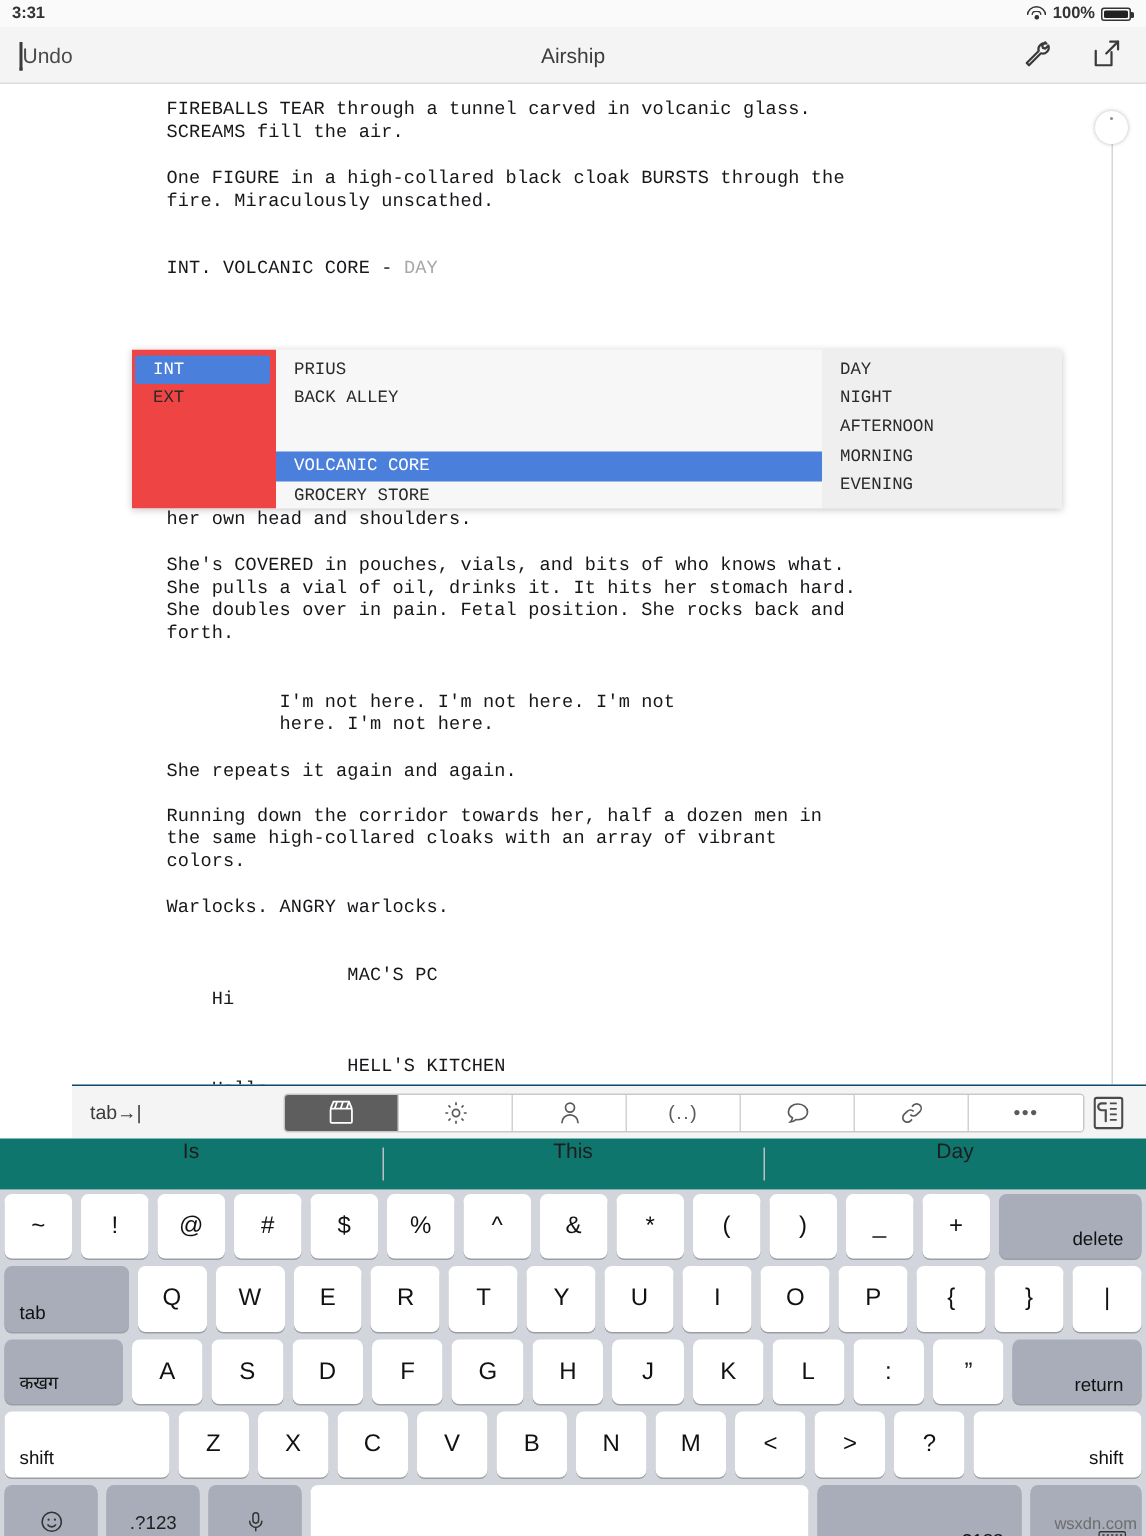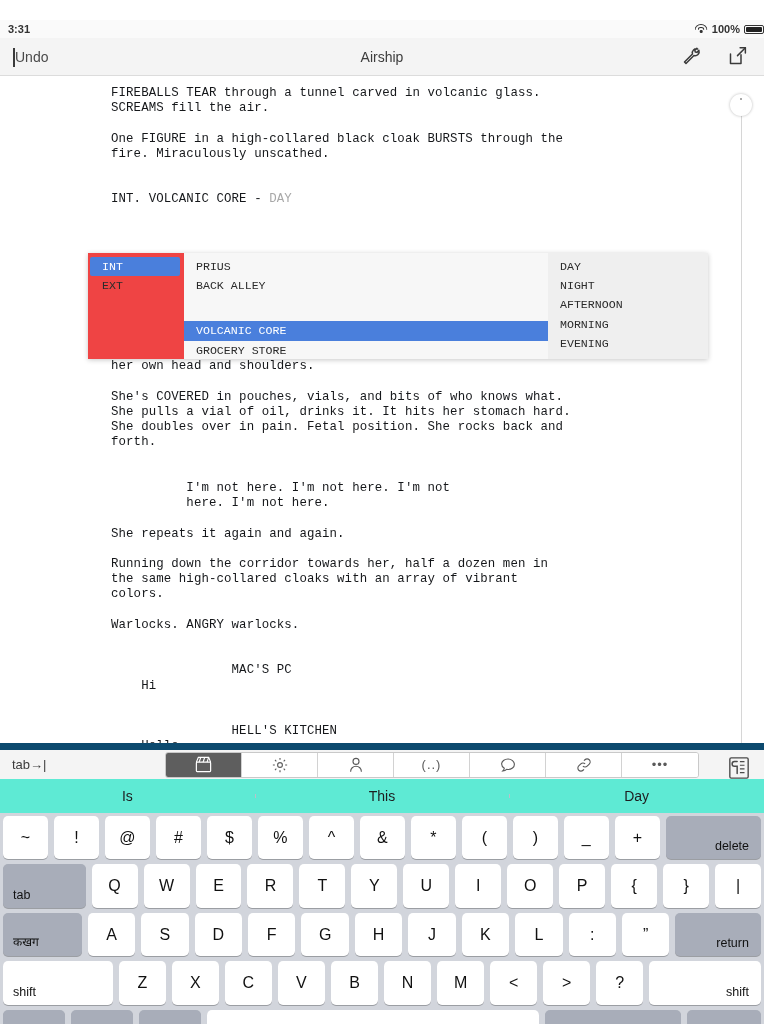--- a/index.html
+++ b/index.html
@@ -8,22 +8,22 @@
     font-family: "Liberation Sans", sans-serif;
     background:#ffffff;
     -webkit-font-smoothing:antialiased;
   }
   .screen { position:relative; width:764px; height:1024px; background:#fff; }
 
   
   .statusbar {
     height:18px; background:#fafafa;
     display:flex; align-items:center; justify-content:space-between;
-    padding:0 0 0 8px;
-    font-size:11px; color:#333; font-weight:600;margin-top:20px;
+    padding:0 10px 0 8px;
+    font-size:11px; color:#333; font-weight:600;
   }
   .sb-right { display:flex; align-items:center; gap:4px; font-size:11px; }
   .wifi-ico { display:inline-block; width:13px; height:10px; position:relative; }
   .wifi-ico i {
     position:absolute; border:1.4px solid #333; border-bottom:none;
     border-radius:50% 50% 0 0 / 100% 100% 0 0; left:50%; transform:translateX(-50%);
   }
   .wifi-ico i:nth-child(1){ width:13px; height:6px; top:0; }
   .wifi-ico i:nth-child(2){ width:7px; height:3.4px; top:3px; }
   .wifi-ico i:nth-child(3){ width:2.6px; height:2.6px; top:6.4px; background:#333; border-radius:50%; border:none;}
@@ -95,39 +95,39 @@
     height:19.2px; line-height:19.2px; padding-left:12px;
     white-space:nowrap; overflow:hidden;
   }
   .dd-col.left .dd-item { padding-left:14px; }
   .dd-item.sel { background:#4a7fdc; color:#fff;margin-top:26px; }
   .dd-col.left .dd-item.sel { margin:0 4px 0 2px; border-radius:2px; padding-left:12px; }
   .dd-spacer { height:4px; }
 
   
   .edtoolbar {
-    height:36px; background:#f4f4f4; border-top:7px solid #0c4a6e;
-    display:flex; align-items:center; padding:0 12px; position:relative;
+    height:36px; background:#f4f4f4; border-top:1px solid #0c4a6e;
+    display:flex; align-items:center; padding:0 12px; position:relative;margin-left:48px;
   }
   .tab-key-lbl { font-size:13px; color:#3c3c3c; width:100px; }
   .seg {
     display:flex; border:1px solid #c9c9c9; border-radius:3px; overflow:hidden;
     background:#fff; height:26px; margin:0 auto;
   }
   .seg-btn {
     width:76px; display:flex; align-items:center; justify-content:center;
     border-right:1px solid #d2d2d2; background:#fff;
   }
   .seg-btn:last-child { border-right:none; }
   .seg-btn.active { background:#5e5e5e; }
   .para-btn { position:absolute; right:14px; top:6px; width:22px; height:24px; }
 
   
   .suggest {
-    height:34px; background:#5eead4; display:flex; align-items:center;
+    height:34px; background:#0f766e; display:flex; 
     position:relative;
   }
   .sug {
     flex:1; text-align:center; font-size:14px; color:#1d1d1f;
     position:relative;
   }
   .sug + .sug::before{
     content:""; position:absolute; left:0; top:6px; bottom:6px; width:1px; background:#bcc0c8;
   }
 

